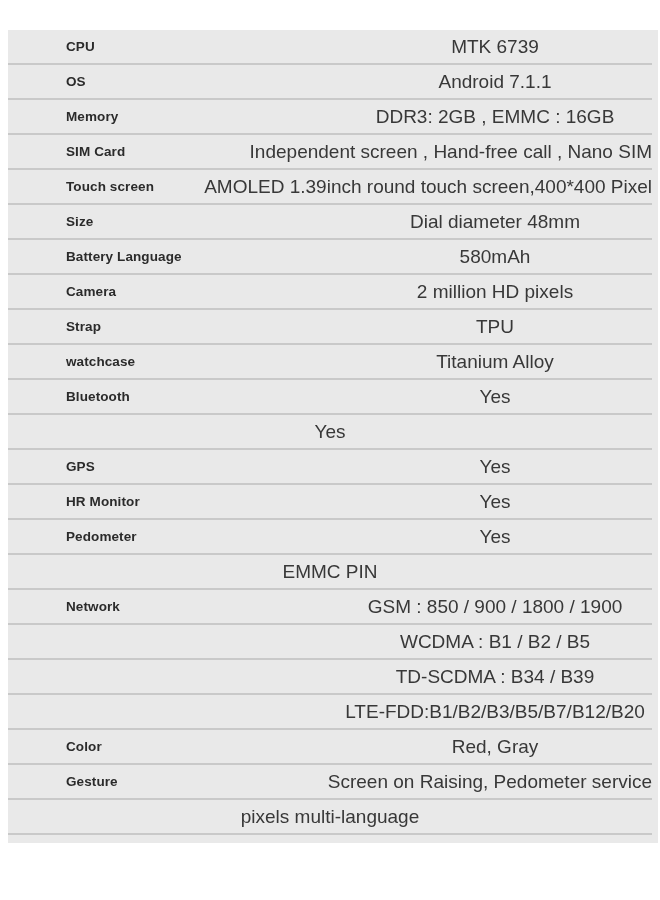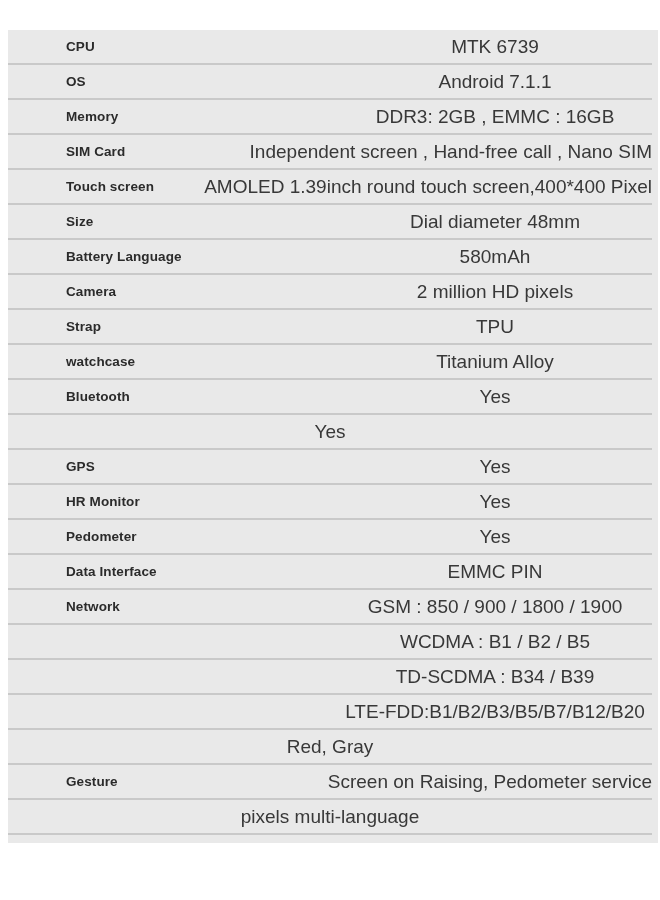--- a/index.html
+++ b/index.html
@@ -107,40 +107,40 @@
   </div>
   <div class="row">
     <div class="label">HR Monitor</div>
     <div class="value">Yes</div>
   </div>
   <div class="row">
     <div class="label">Pedometer</div>
     <div class="value">Yes</div>
   </div>
   <div class="row">
-    <div class="label">Data Interface</div>
     <div class="value">EMMC PIN</div>
   </div>
   <div class="row">
     <div class="label">Network</div>
     <div class="value">GSM :  850 / 900 / 1800 / 1900</div>
   </div>
   <div class="row">
     <div class="label"></div>
     <div class="value">WCDMA :  B1 / B2 / B5</div>
   </div>
   <div class="row">
     <div class="label"></div>
     <div class="value">TD-SCDMA :  B34 / B39</div>
   </div>
   <div class="row">
     <div class="label"></div>
     <div class="value">LTE-FDD:B1/B2/B3/B5/B7/B12/B20</div>
   </div>
   <div class="row">
+    <div class="label">Color</div>
     <div class="value">Red, Gray</div>
   </div>
   <div class="row">
     <div class="label">Gesture</div>
     <div class="value">Screen on Raising, Pedometer service</div>
   </div>
   <div class="row">
     <div class="value">pixels  multi-language</div>
   </div>
   <div class="row-sliver"></div>

